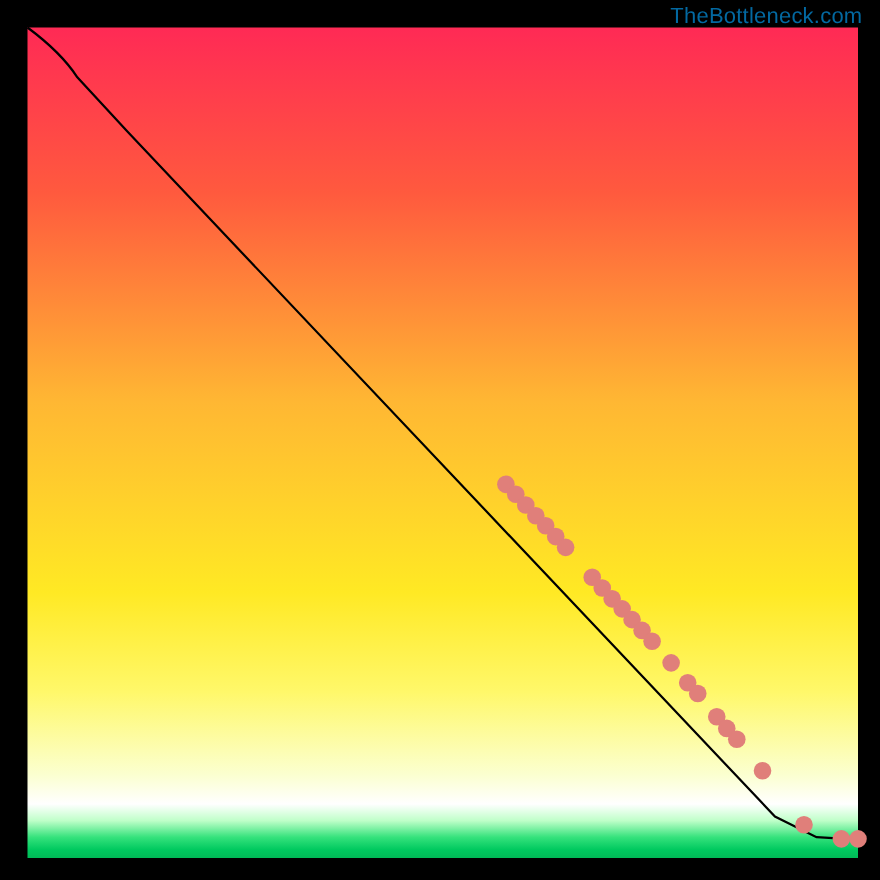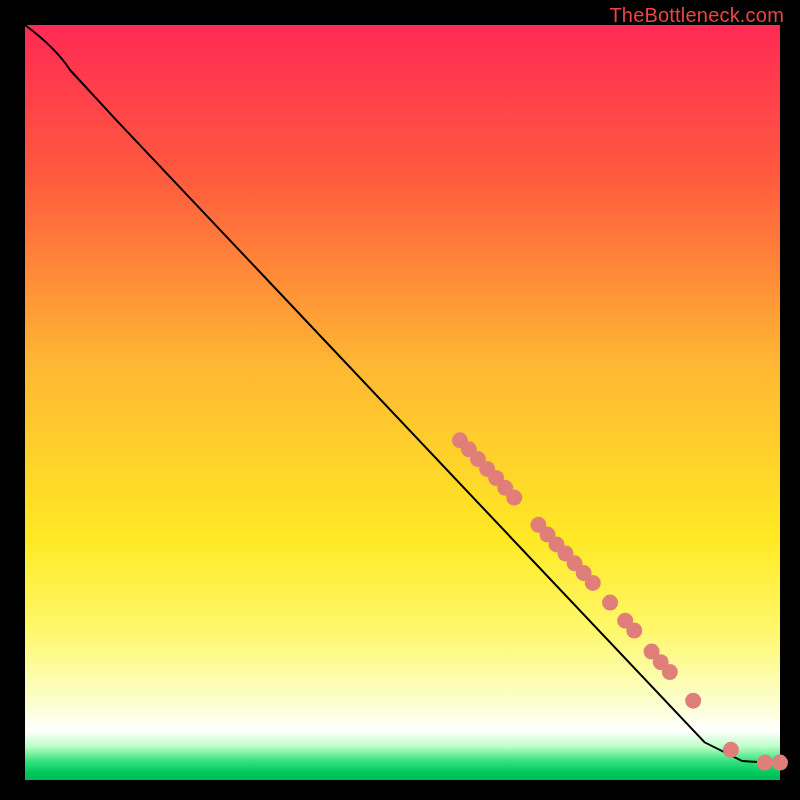--- a/index.html
+++ b/index.html
@@ -14,21 +14,21 @@
   .stage {
     position: relative;
     width: 800px;
     height: 800px;
     background: #000;
   }
   .attribution {
     position: absolute;
     top: 4px;
     right: 16px;
-    color: #ef4444;
+    color: #0369a1;
     font-size: 20px;
     font-weight: 400;
     letter-spacing: 0.2px;
     z-index: 5;
   }
   svg.plot {
     position: absolute;
     left: 0;
     top: 0;
     width: 800px;

